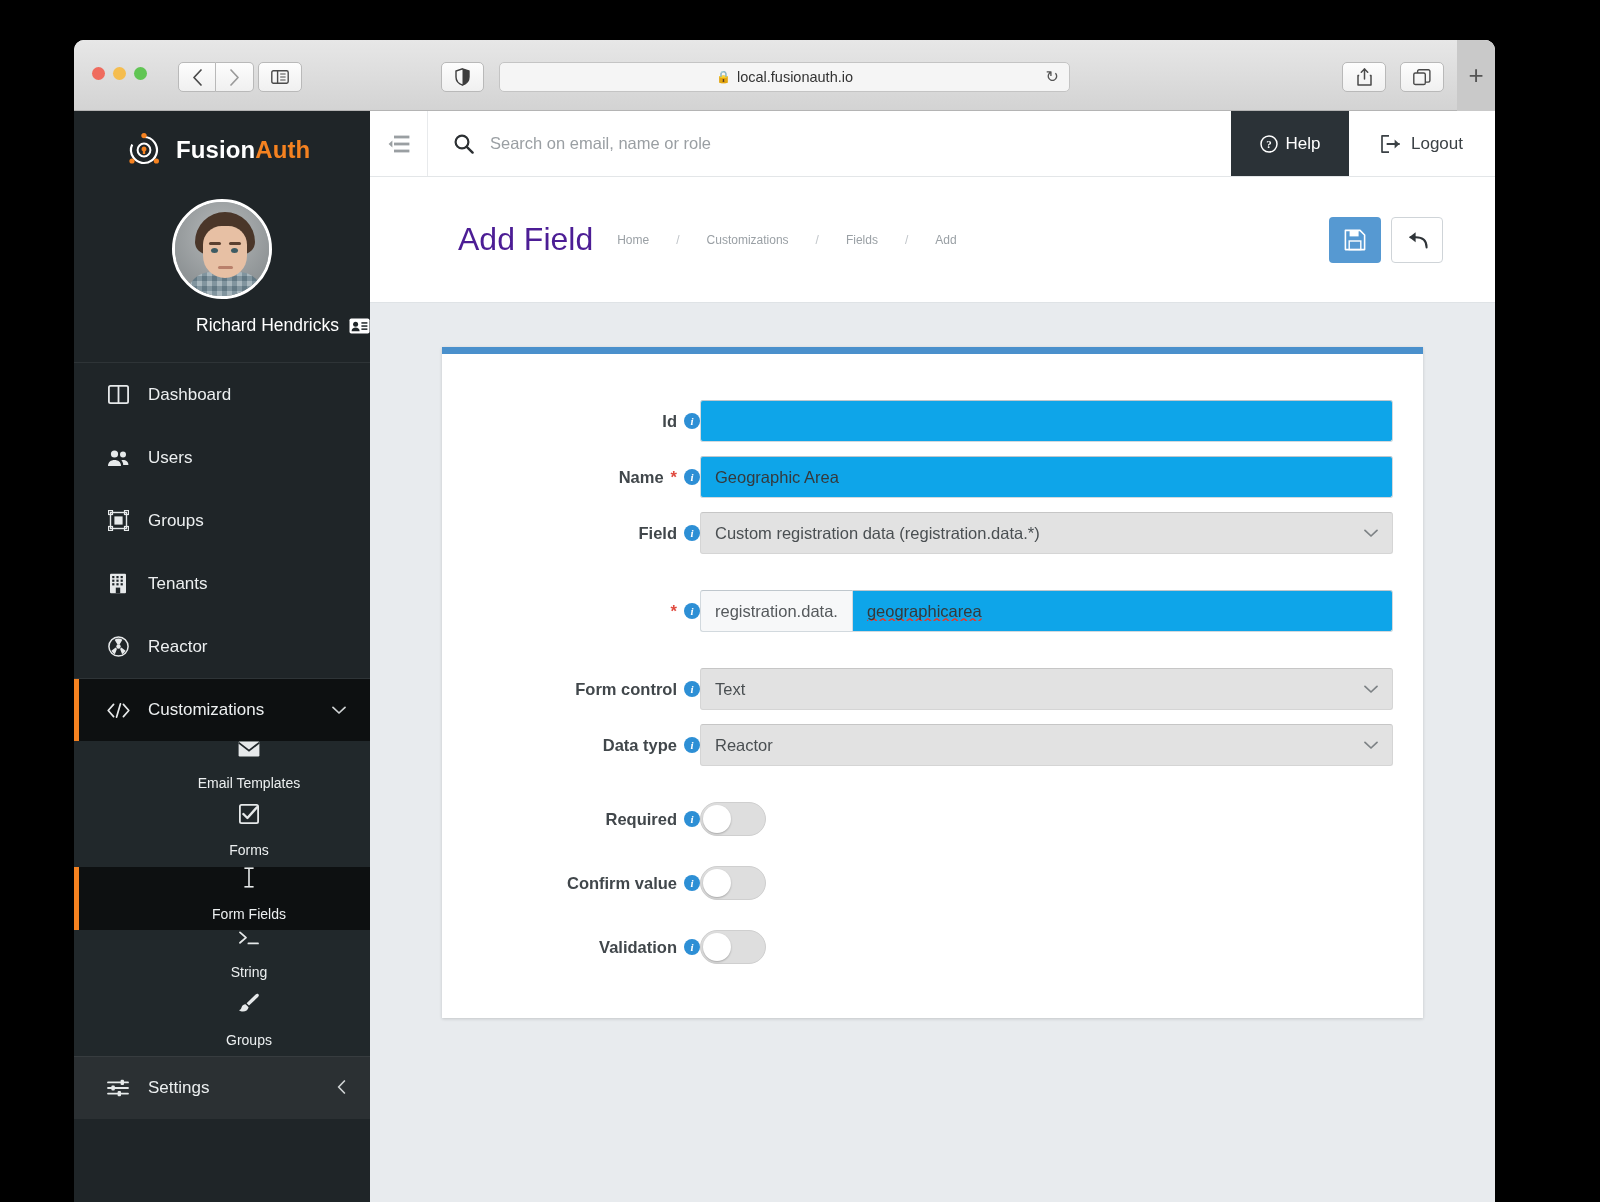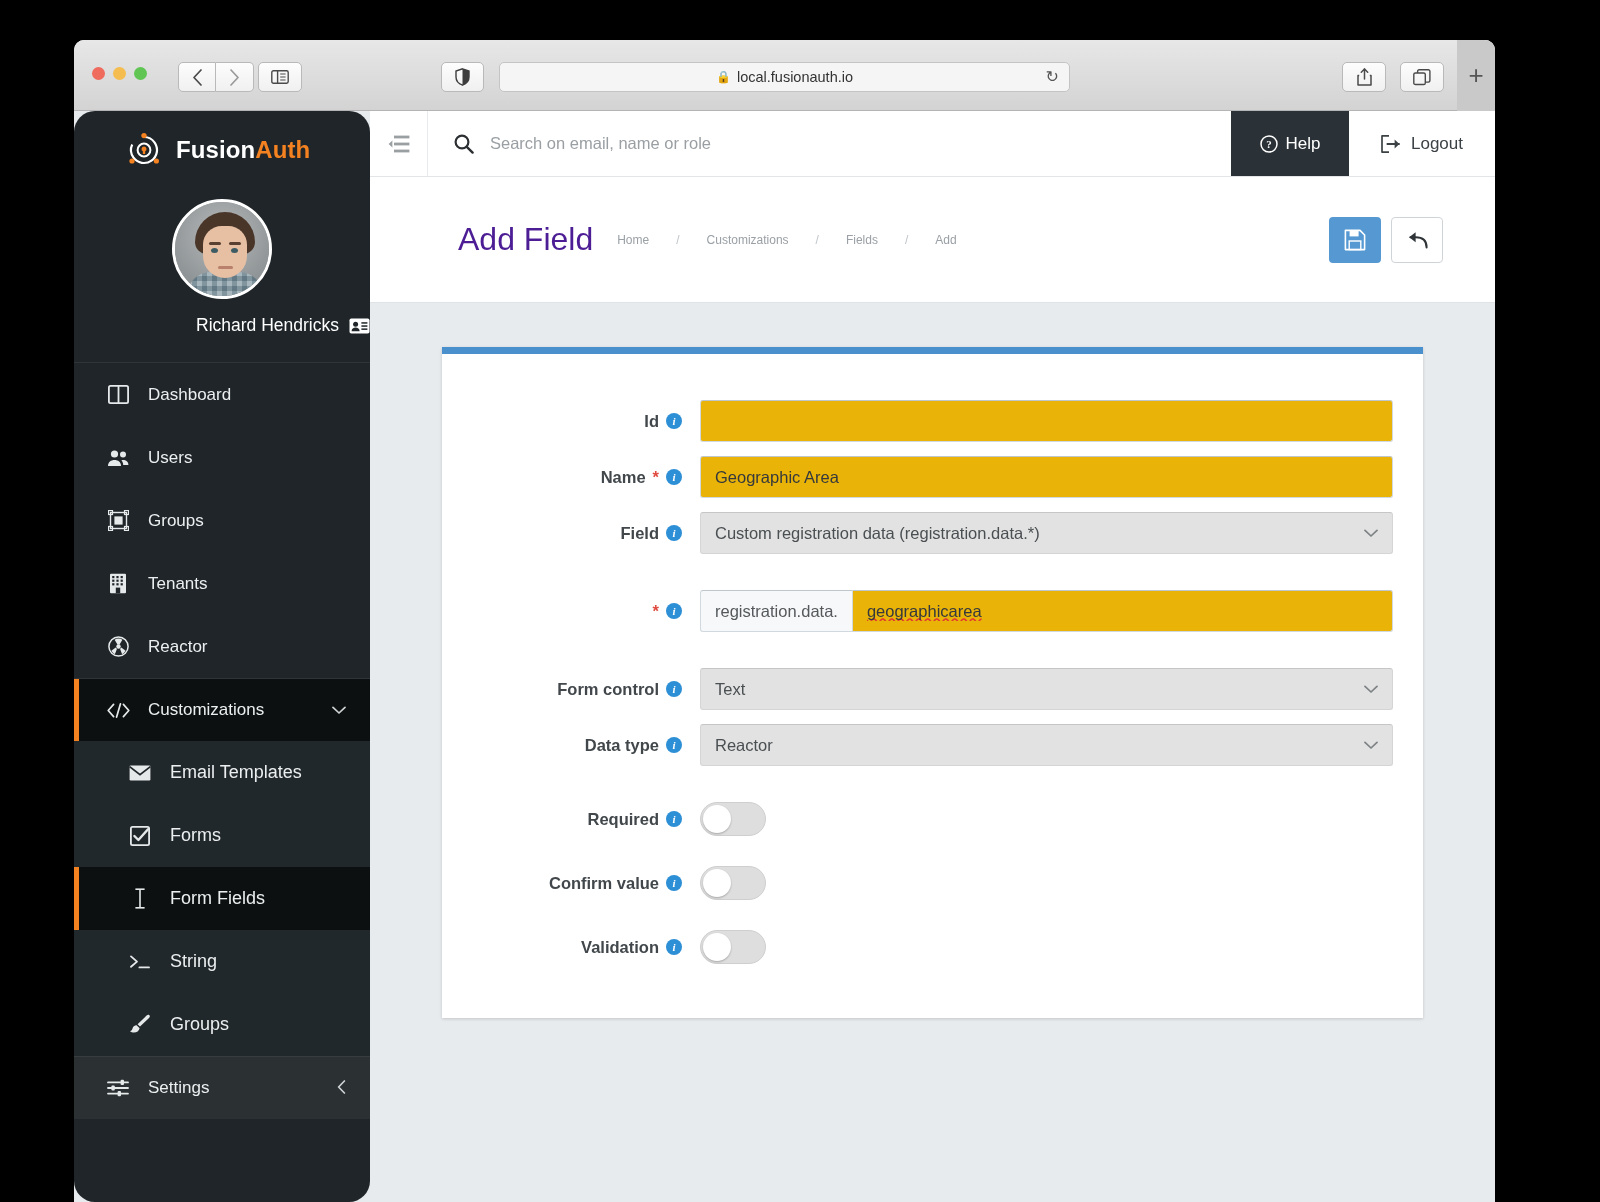--- a/index.html
+++ b/index.html
@@ -67,21 +67,21 @@
     display: flex; align-items: center; justify-content: center;
     font-size: 26px; font-weight: 300; color: #555;
   }
 
   
   #page { position: relative; height: 1091px; background: #e8ebee; overflow: hidden; }
 
   
   #sidebar {
     position: absolute; left: 0; top: 0; width: 296px; height: 100%;
-    background: #1f2528; color: #fff; overflow: hidden; border-radius: 21px;
+    background: #1f2528; color: #fff; overflow: hidden;
   }
   #brand { height: 78px; display: flex; align-items: center; padding-left: 50px; gap: 12px; }
   #brand-mark { width: 40px; height: 40px; flex: none; }
   #brand-text { font-size: 24px; font-weight: 700; letter-spacing: .1px; }
   #brand-text .fusion { color: #fff; }
   #brand-text .auth   { color: #f58220; }
 
   #profile { padding: 10px 0 26px; text-align: center; }
   #avatar {
     width: 100px; height: 100px; border-radius: 50%;
@@ -109,21 +109,21 @@
     font-size: 17px; color: #eceff0; cursor: pointer;
   }
   .nav-item .ico { width: 24px; display: flex; justify-content: center; flex: none; color: #e6e9ea; }
   .nav-item.section-top { border-top: 1px solid #2e3437; }
   .nav-item.active { background: #0d1011; }
   .nav-item.active::before {
     content: ""; position: absolute; left: 0; top: 0; bottom: 0; width: 5px; background: #f58220;
   }
   .nav-item .chev { position: absolute; right: 24px; font-size: 14px; color: #cfd3d4; }
   .nav-sub { background: #21282b; }
-  .nav-sub .nav-item { padding-left: 54px; font-size: 18px; }
+  .nav-sub .nav-item { padding-left: 54px; font-size: 14px; flex-direction: column; }
   .nav-sub .nav-item.active { background: #0d1011; text-align: right; }
   #nav-settings { background: #2b3033; border-top: 1px solid #373c3f; }
 
   
   #main { position: absolute; left: 296px; top: 0; right: 0; height: 100%; }
 
   #app-header { height: 66px; background: #fff; display: flex; align-items: stretch; border-bottom: 1px solid #e3e6e8; }
   #collapse-btn { width: 58px; display: flex; align-items: center; justify-content: center; border-right: 1px solid #e8eaec; }
   #search-wrap { flex: 1; display: flex; align-items: center; gap: 16px; padding-left: 26px; }
   #search-input {
@@ -162,35 +162,35 @@
 
   #content { padding: 44px 72px; }
   #form-card {
     background: #fff; border-top: 7px solid #4a90cc;
     box-shadow: 0 1px 3px rgba(0,0,0,.16);
     padding: 46px 30px 40px;
   }
 
   .form-row { display: flex; align-items: center; margin-bottom: 14px; }
   .form-label {
-    width: 228px; flex: none; text-align: right; padding-right: 18px;
+    width: 228px; flex: none; text-align: right; 
     font-size: 16.5px; font-weight: 700; color: #41474b;
     display: flex; align-items: center; justify-content: flex-end; gap: 7px;
   }
   .form-label .req { color: #e04a3f; font-weight: 700; }
   .info-i {
     width: 16px; height: 16px; border-radius: 50%; background: #2d8fd5;
     color: #fff; font-size: 11px; font-weight: 700; font-style: italic;
     display: inline-flex; align-items: center; justify-content: center;
     flex: none; font-family: "Liberation Serif", serif;
   }
   .control { flex: 1; max-width: 740px; }
 
   .txt-input {
-    width: 100%; height: 42px; background: #eab308;
+    width: 100%; height: 42px; background: #0ea5e9;
     border: 1px solid #d2d9de; border-top-color: #bfc7cd;
     border-radius: 3px; padding: 0 14px;
     font-size: 16.5px; color: #35393c;
     font-family: "Liberation Sans", sans-serif;
     outline: none;
   }
   .sel {
     position: relative; width: 100%; height: 42px; background: #e2e2e2;
     border: 1px solid #d5d5d5; border-top-color: #c6c6c6; border-radius: 3px;
     display: flex; align-items: center; padding: 0 14px;

